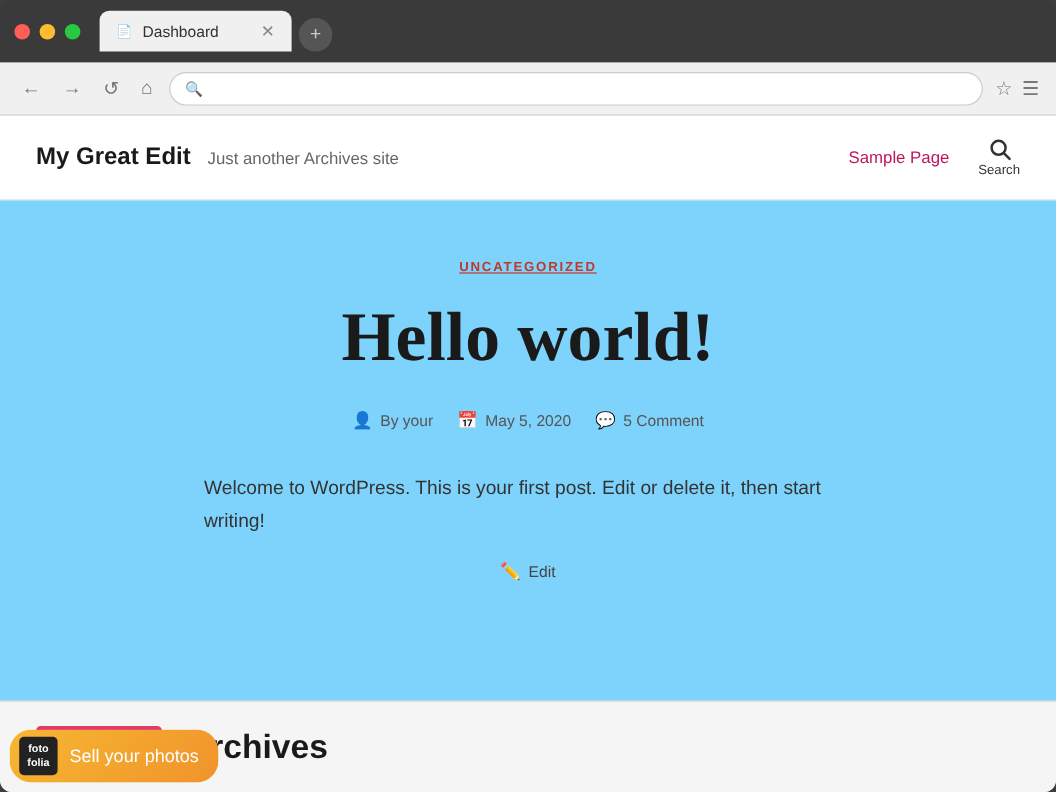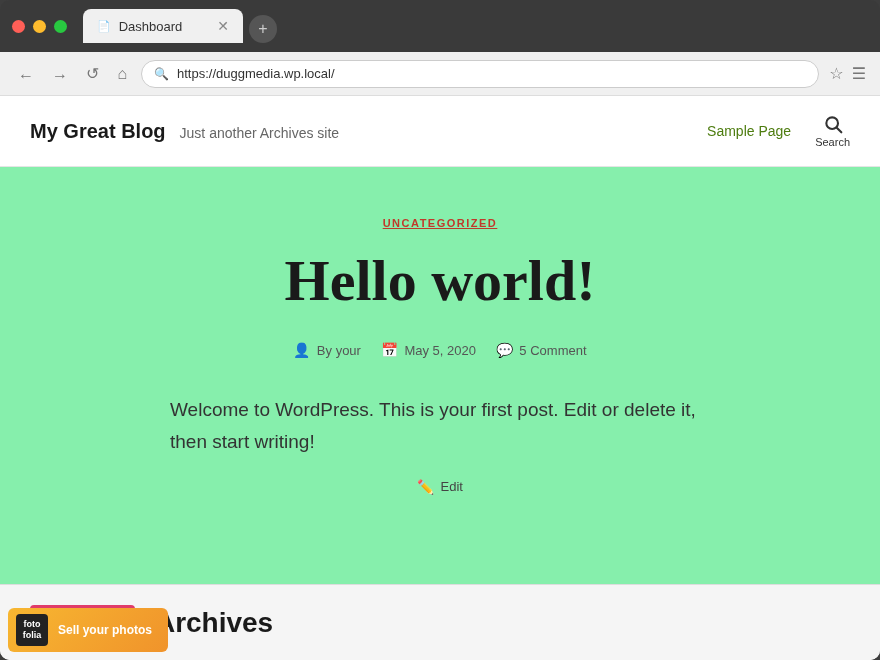--- a/index.html
+++ b/index.html
@@ -30,42 +30,42 @@
     .nav-action-btn { background: none; border: none; color: #777; font-size: 16px; cursor: pointer; }
 
     
     .website { background: white; flex: 1; overflow: hidden; display: flex; flex-direction: column; }
 
     .site-header { background: white; border-bottom: 1px solid #e5e5e5; padding: 18px 30px; display: flex; align-items: center; }
     .site-branding { display: flex; align-items: baseline; gap: 14px; }
     .site-title { font-size: 20px; font-weight: 700; color: #1a1a1a; }
     .site-tagline { font-size: 14px; color: #666; }
     .site-nav { margin-left: auto; display: flex; align-items: center; gap: 24px; }
-    .nav-link { font-size: 14px; color: #4d7c0f; text-decoration: none; }
+    .nav-link { font-size: 14px; color: #be185d; text-decoration: none; }
     .search-btn { display: flex; flex-direction: column; align-items: center; gap: 2px; background: none; border: none; cursor: pointer; color: #333; }
     .search-btn svg { width: 20px; height: 20px; }
     .search-label { font-size: 11px; color: #333; }
 
-    .site-main { background: #86efac; flex: 1; padding: 50px 20px 42px; display: flex; flex-direction: column; align-items: center; }
+    .site-main { background: #7dd3fc; flex: 1; padding: 50px 20px 42px; display: flex; flex-direction: column; align-items: center; }
     .post-category { font-size: 11px; font-weight: 600; letter-spacing: 1.5px; color: #c0392b; text-transform: uppercase; text-decoration: underline; margin-bottom: 18px; text-align: center; }
     .post-title { font-size: 58px; font-weight: 800; color: #1a1a1a; text-align: center; margin-bottom: 28px; font-family: Georgia, serif; }
     .post-meta { display: flex; align-items: center; gap: 20px; font-size: 13px; color: #555; margin-bottom: 36px; }
     .meta-item { display: flex; align-items: center; gap: 6px; }
     .meta-icon { font-size: 14px; color: #666; }
-    .post-content { max-width: 540px; font-size: 19px; color: #333; line-height: 1.7; margin-bottom: 20px; }
+    .post-content { max-width: 540px; font-size: 16px; color: #333; line-height: 1.7; margin-bottom: 20px; }
     .edit-link { display: flex; align-items: center; gap: 6px; font-size: 13px; color: #444; text-decoration: none; }
     .edit-icon { font-size: 14px; }
 
     
     .site-footer { background: #f5f5f5; padding: 20px 30px; display: flex; align-items: center; gap: 20px; border-top: 1px solid #ddd; }
 
     
-    .sell-banner { position: fixed; bottom: 8px; left: 8px; background: linear-gradient(135deg, #f7b731, #f0932b); border-radius: 6px; display: flex; align-items: center; gap: 10px; padding: 0 16px 0 8px; height: 44px; z-index: 100; }
+    .sell-banner { position: fixed; bottom: 8px; left: 8px; background: linear-gradient(135deg, #f7b731, #f0932b); border-radius: 18px; display: flex; align-items: center; gap: 10px; padding: 0 16px 0 8px; height: 44px; z-index: 100; }
     .sell-logo { width: 32px; height: 32px; background: #222; border-radius: 4px; display: flex; align-items: center; justify-content: center; font-size: 9px; color: white; font-weight: 700; text-align: center; line-height: 1.2; }
-    .sell-text { font-size: 12px; font-weight: 700; color: white; }
+    .sell-text { font-size: 15px; font-weight: 400; color: white; }
 
     .search-bar-footer { background: #e03c6a; color: white; font-weight: 700; font-size: 13px; letter-spacing: 1px; border: none; padding: 10px 22px; border-radius: 4px; cursor: pointer; }
     .archives-label { font-size: 28px; font-weight: 700; color: #1a1a1a; }
 
     .browser-content { flex: 1; overflow: hidden; display: flex; flex-direction: column; }
   </style>
 </head>
 <body>
 
 <div class="browser-window">
@@ -86,34 +86,33 @@
     </div>
   </div>
 
   <div class="nav-bar">
     <button class="nav-btn">←</button>
     <button class="nav-btn">→</button>
     <button class="nav-btn">↺</button>
     <button class="nav-btn">⌂</button>
     <div class="address-bar">
       <span class="address-icon">🔍</span>
-      <span>https://duggmedia.wp.local/</span>
     </div>
     <div class="nav-actions">
       <button class="nav-action-btn">☆</button>
       <button class="nav-action-btn">☰</button>
     </div>
   </div>
 
   <div class="browser-content">
     <div class="website">
 
       <div class="site-header">
         <div class="site-branding">
-          <span class="site-title">My Great Blog</span>
+          <span class="site-title">My Great Edit</span>
           <span class="site-tagline">Just another Archives site</span>
         </div>
         <nav class="site-nav">
           <a class="nav-link" href="#">Sample Page</a>
           <button class="search-btn">
             <svg viewBox="0 0 24 24" fill="none" stroke="currentColor" stroke-width="2.5" stroke-linecap="round" stroke-linejoin="round">
               <circle cx="11" cy="11" r="7"></circle>
               <line x1="16.5" y1="16.5" x2="22" y2="22"></line>
             </svg>
             <span class="search-label">Search</span>

